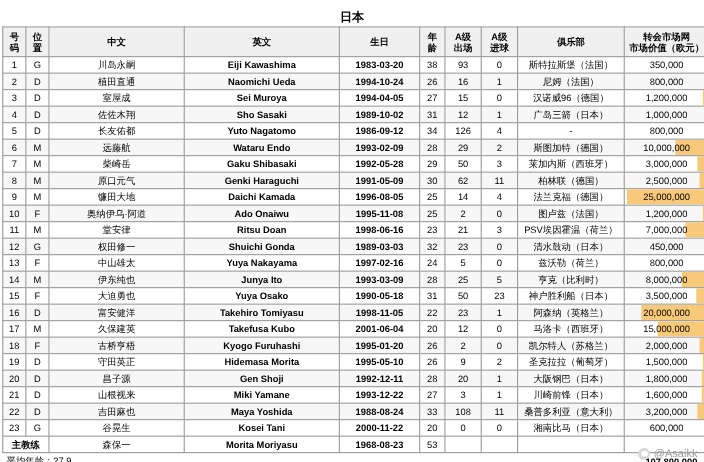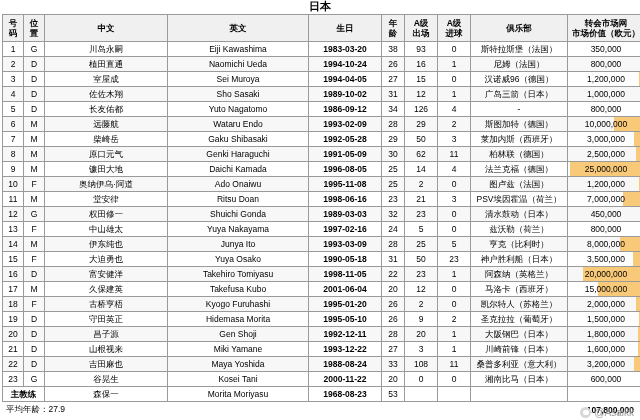--- a/index.html
+++ b/index.html
@@ -15,21 +15,21 @@
   }
   .page {
     width: 640px;
     height: 420px;
     position: relative;
     background: #fff;
     box-sizing: border-box;
   }
   .title-block {
     text-align: center;
-    padding-top: 1px;
+    padding-top: 11px;
     line-height: 1.05;
   }
   .title-cn {
     font-size: 11px;
     font-weight: bold;
     color: #000;
   }
   .title-en {
     font-size: 10px;
     font-weight: bold;
@@ -66,21 +66,21 @@
   th.c-en  { width: 140px; }
   th.c-dob { width: 72px; }
   th.c-age { width: 22px; }
   th.c-caps{ width: 32px; }
   th.c-gls { width: 32px; }
   th.c-club{ width: 96px; }
   th.c-val { width: 76px; }
 
   td.num, td.pos { font-size: 8.5px; }
   td.cn { font-size: 9px; }
-  td.en { font-size: 8.5px; }
+  td.en { font-size: 8.5px; font-weight: bold; }
   td.dob { font-size: 8.5px; font-weight: bold; }
   td.val {
     text-align: right;
     padding-right: 3px;
     position: relative;
   }
   td.val .bar {
     position: absolute;
     right: 0;
     top: 0;

